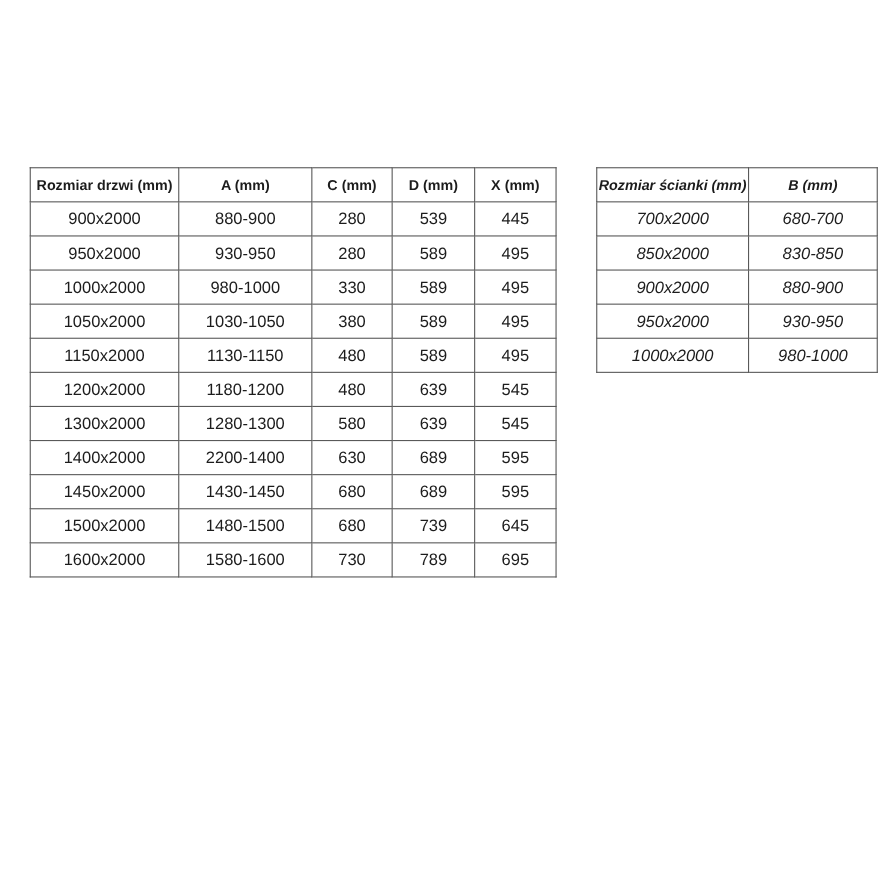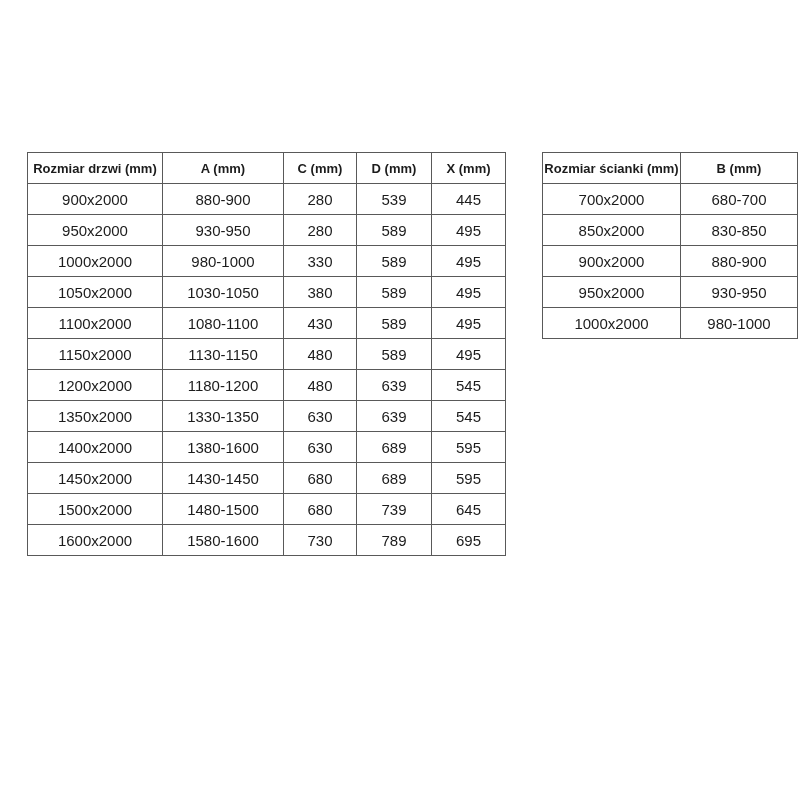--- a/index.html
+++ b/index.html
@@ -49,20 +49,21 @@
   #doors-table{
     left:2px;
     top:152px;
     width:478px;
     margin-left:25px;
   }
   #wall-table{
     left:542px;
     top:152px;
     width:255px;
+    font-style:italic;
   }
 </style>
 </head>
 <body>
 
 <div>
 
   <table id="doors-table" class="spec">
     <colgroup>
       <col style="width:135px">
@@ -103,50 +104,43 @@
           <td>495</td>
         </tr>
         <tr>
           <td>1050x2000</td>
           <td>1030-1050</td>
           <td>380</td>
           <td>589</td>
           <td>495</td>
         </tr>
         <tr>
-          <td>1100x2000</td>
-          <td>1080-1100</td>
-          <td>430</td>
-          <td>589</td>
-          <td>495</td>
-        </tr>
-        <tr>
           <td>1150x2000</td>
           <td>1130-1150</td>
           <td>480</td>
           <td>589</td>
           <td>495</td>
         </tr>
         <tr>
           <td>1200x2000</td>
           <td>1180-1200</td>
           <td>480</td>
           <td>639</td>
           <td>545</td>
         </tr>
         <tr>
-          <td>1350x2000</td>
-          <td>1330-1350</td>
-          <td>630</td>
+          <td>1300x2000</td>
+          <td>1280-1300</td>
+          <td>580</td>
           <td>639</td>
           <td>545</td>
         </tr>
         <tr>
           <td>1400x2000</td>
-          <td>1380-1600</td>
+          <td>2200-1400</td>
           <td>630</td>
           <td>689</td>
           <td>595</td>
         </tr>
         <tr>
           <td>1450x2000</td>
           <td>1430-1450</td>
           <td>680</td>
           <td>689</td>
           <td>595</td>

